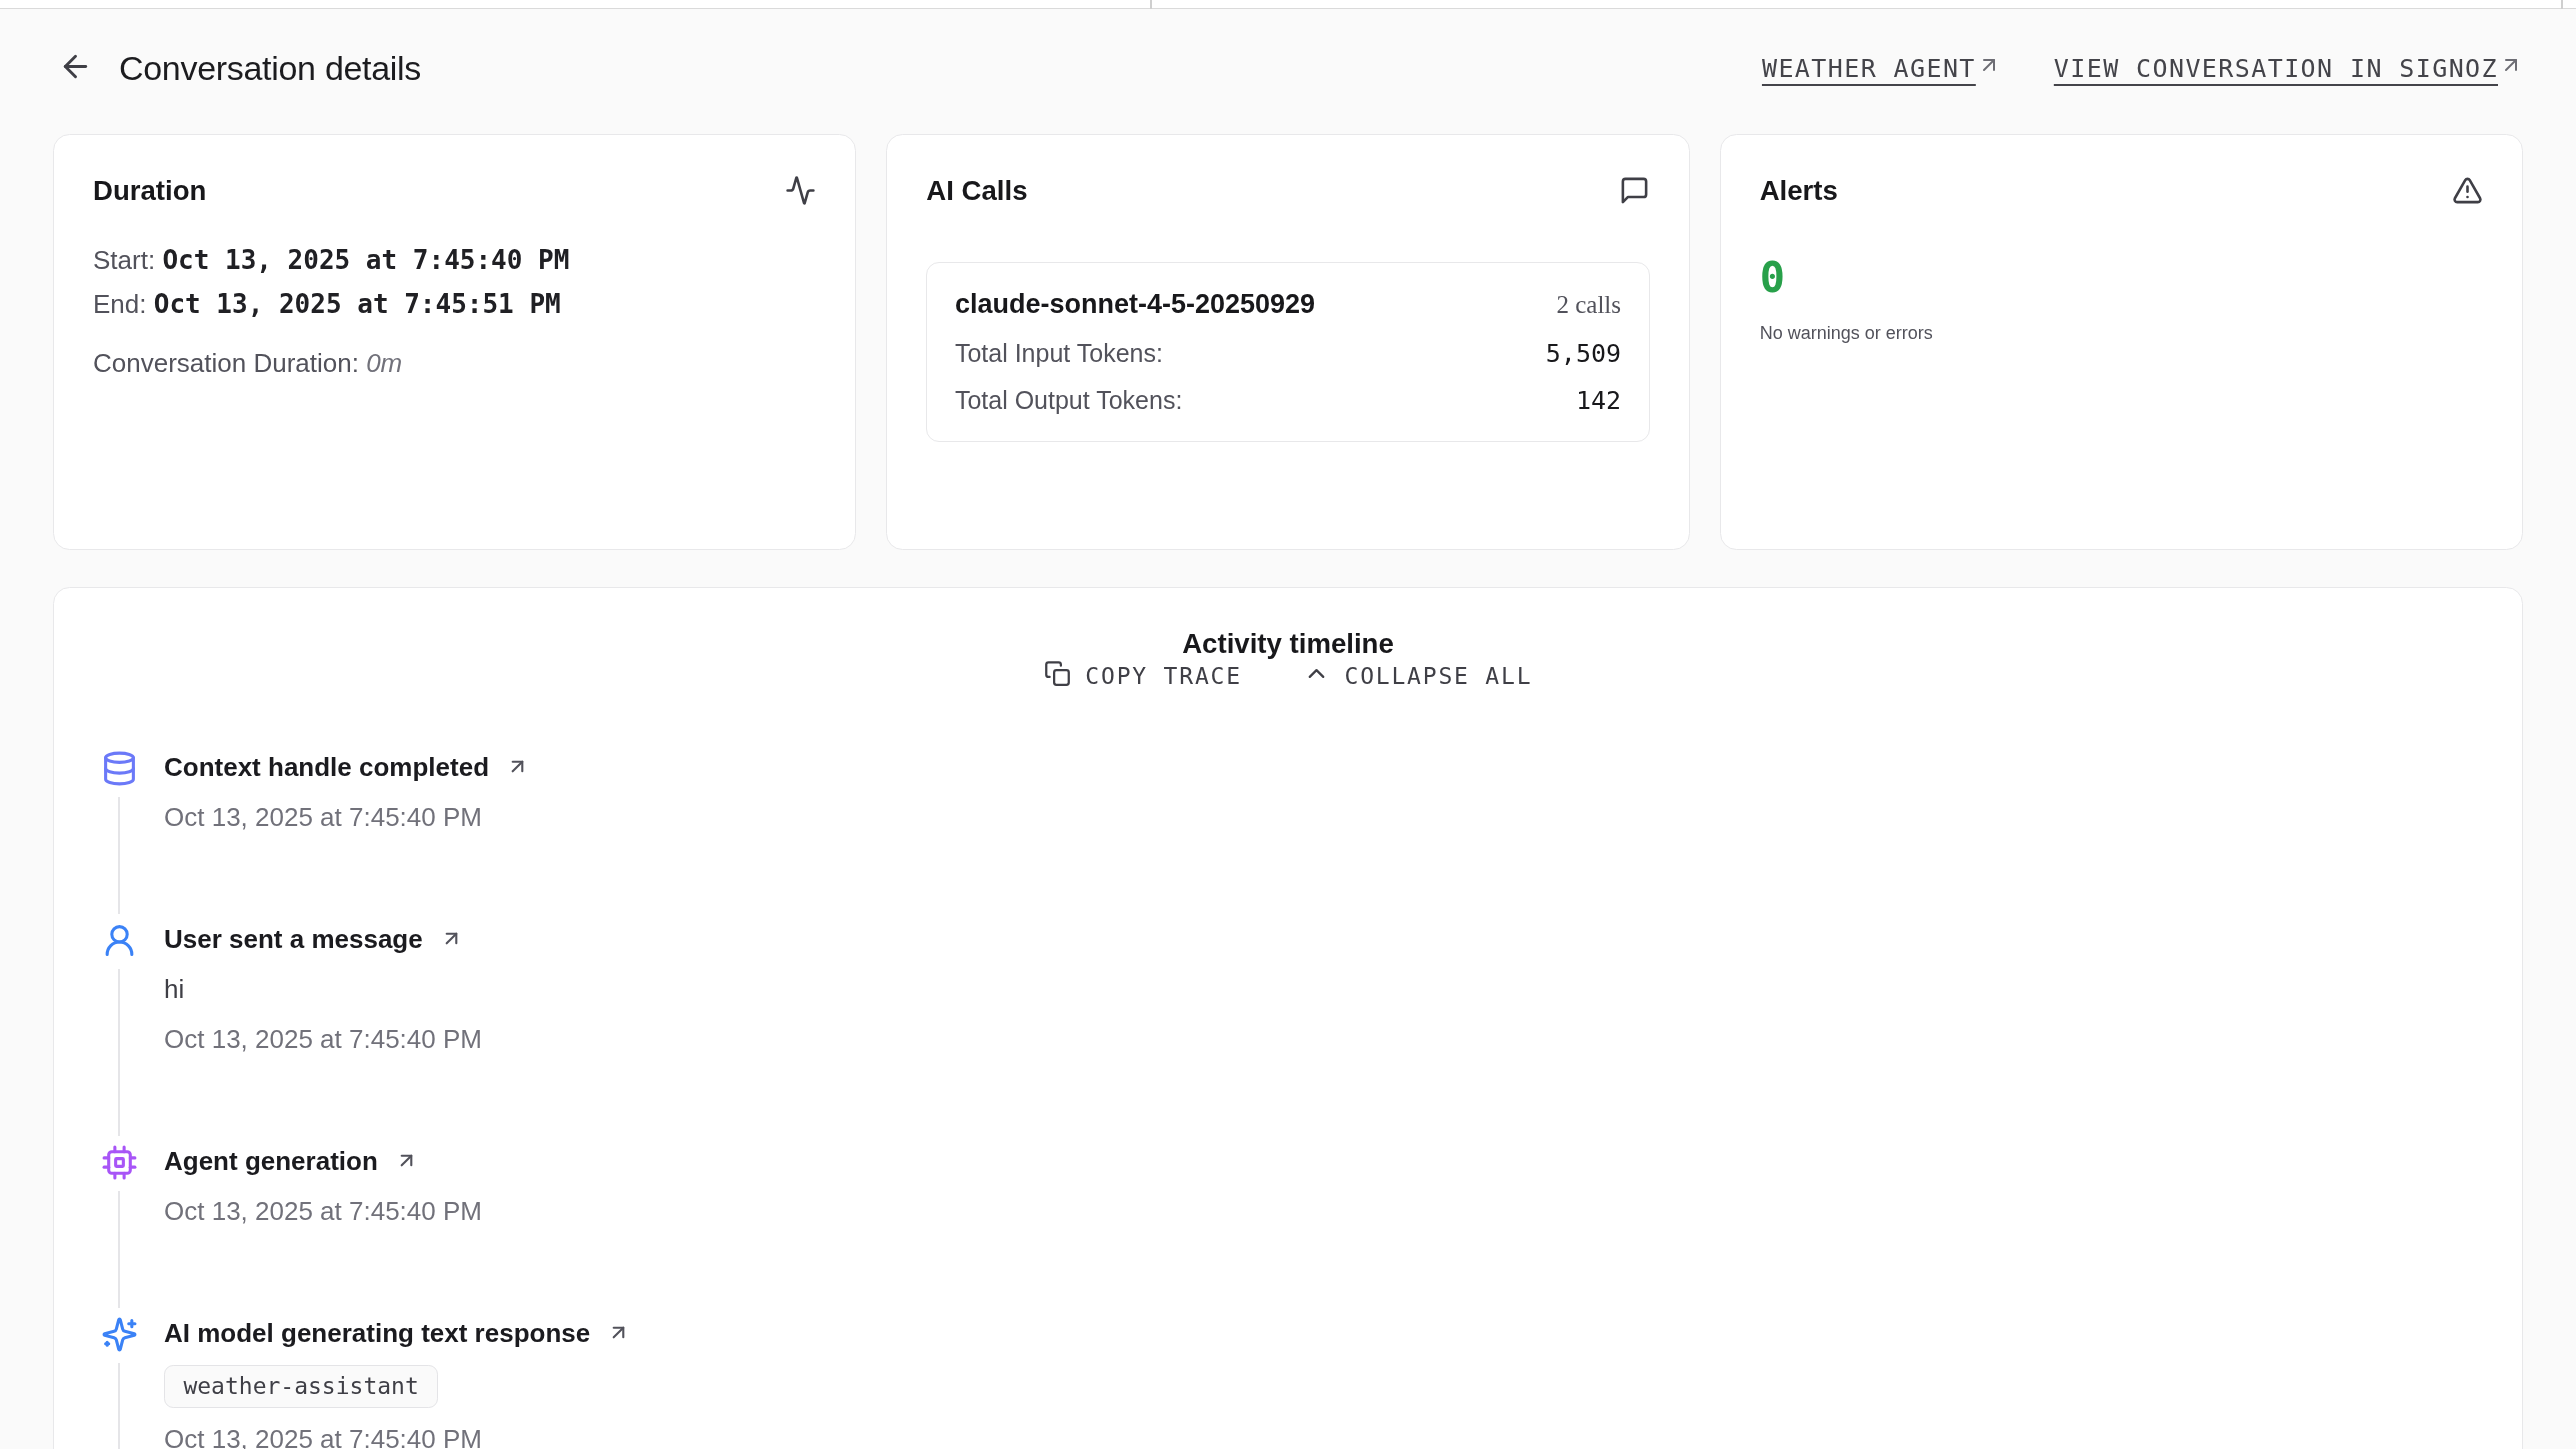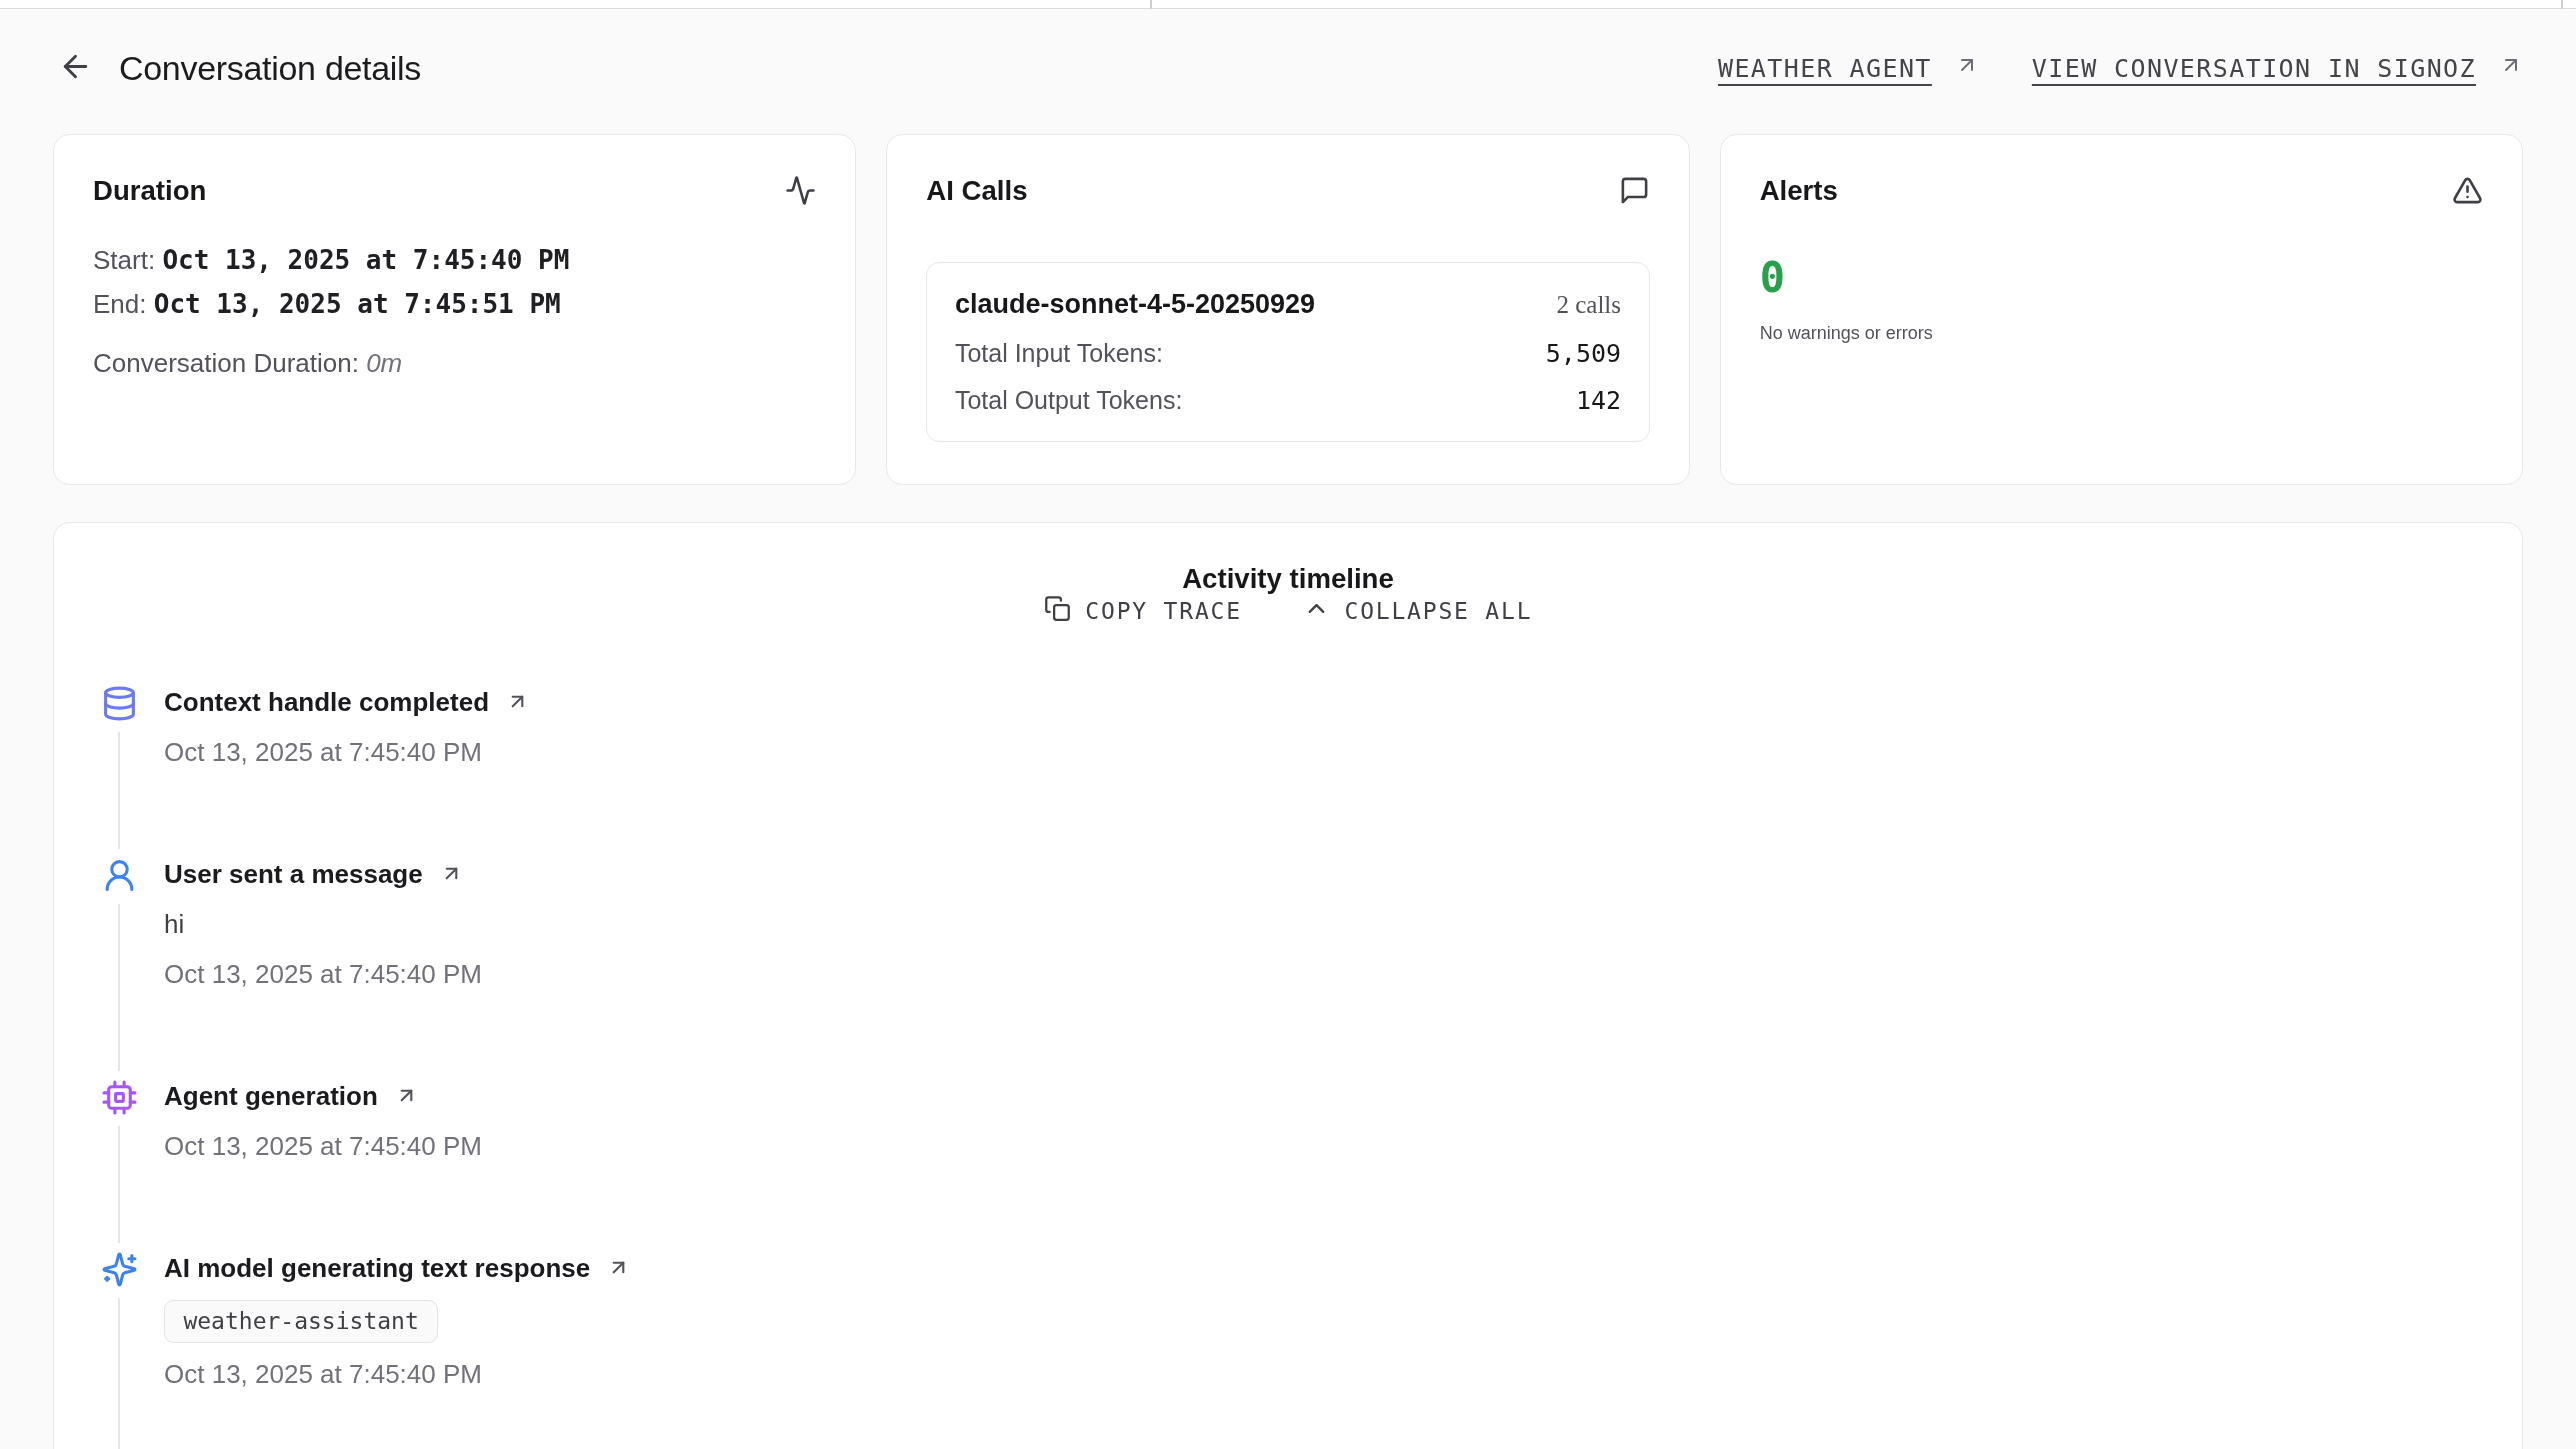--- a/index.html
+++ b/index.html
@@ -19,30 +19,30 @@
   .strip-divider.d2 { left: 2561px; }
 
   
   header { display: flex; justify-content: space-between; align-items: center; padding: 0 53px; margin-top: 37px; }
   .header-left { display: flex; align-items: center; gap: 22px; }
   .back-btn { background: none; border: none; padding: 0; width: 44px; height: 44px;
     display: flex; align-items: center; justify-content: center; cursor: pointer; }
   .back-btn svg { width: 35px; height: 35px; stroke: #3f3f46; }
   h1.page-title { margin: 0; font-size: 34px; font-weight: 500; letter-spacing: -0.3px; color: #1c1c1f; }
   .header-links { display: flex; align-items: center; gap: 53px; }
-  .hlink { display: flex; align-items: center; gap: 23px; cursor: pointer;
+  .hlink { display: flex; align-items: center; gap: 1px; cursor: pointer;
     font-family: "DejaVu Sans Mono", "Liberation Mono", monospace;
     font-size: 25px; letter-spacing: 1.4px; color: #44444a; text-decoration: none; }
   .hlink .hlink-label { text-decoration: underline; text-underline-offset: 7.3px; text-decoration-thickness: 1.8px; }
   .hlink svg { width: 24px; height: 24px; stroke: #6d6d74; }
 
   
   .cards-row { display: flex; gap: 30px; margin: 44px 53px 0; }
   .card { background: #ffffff; border: 1.8px solid #e8e8ea; border-radius: 16.5px; }
-  .cards-row .card { flex: 1; height: 351px; padding: 40px 39px; }
+  .cards-row .card { flex: 1; height: 416px; padding: 40px 39px; }
   .card-head { display: flex; justify-content: space-between; align-items: flex-start; }
   .card-head h2 { margin: 0; font-size: 27.6px; font-weight: 600; color: #18181b; }
   .card-head .head-icon svg { width: 31px; height: 31px; stroke: #3f3f46; }
 
   
   .duration-lines { margin-top: 33px; font-size: 26px; }
   .dline { line-height: 37px; margin-bottom: 7.3px; }
   .dlabel { color: #52525b; }
   .dvalue { font-family: "DejaVu Sans Mono", "Liberation Mono", monospace; font-weight: 700; color: #202024; font-size: 26px; }
   .dline.conv { margin-top: 22px; }

